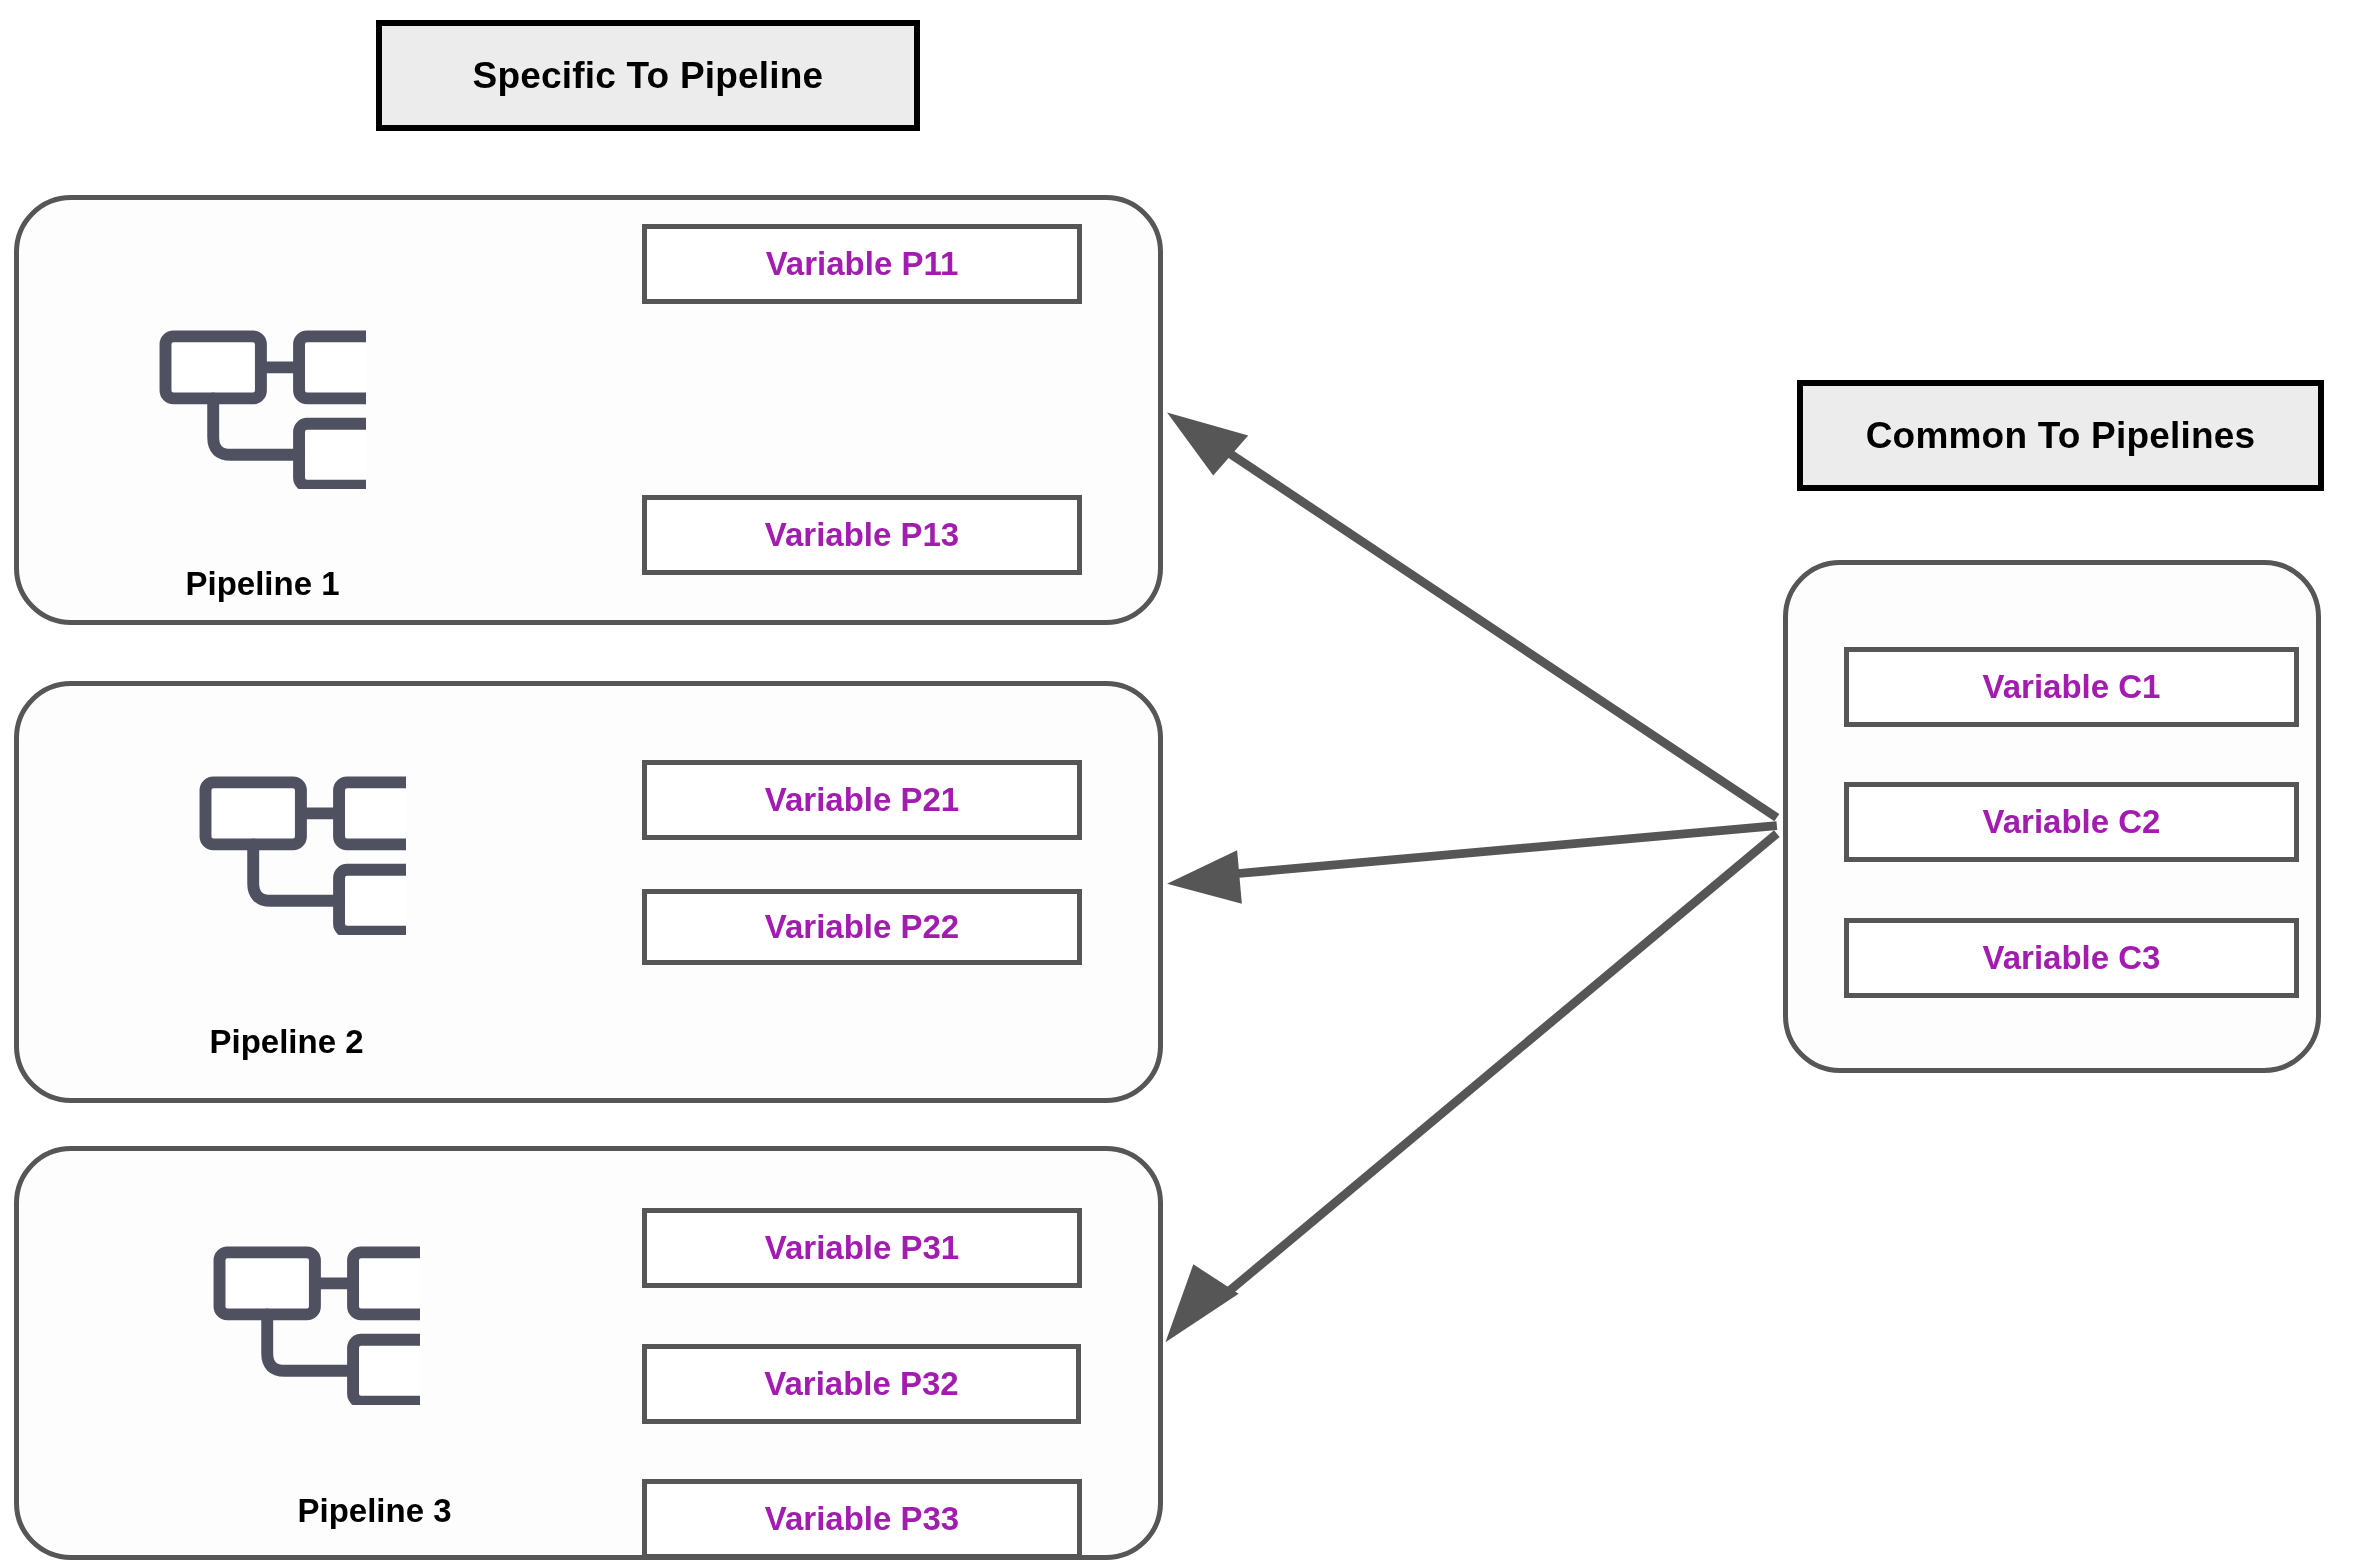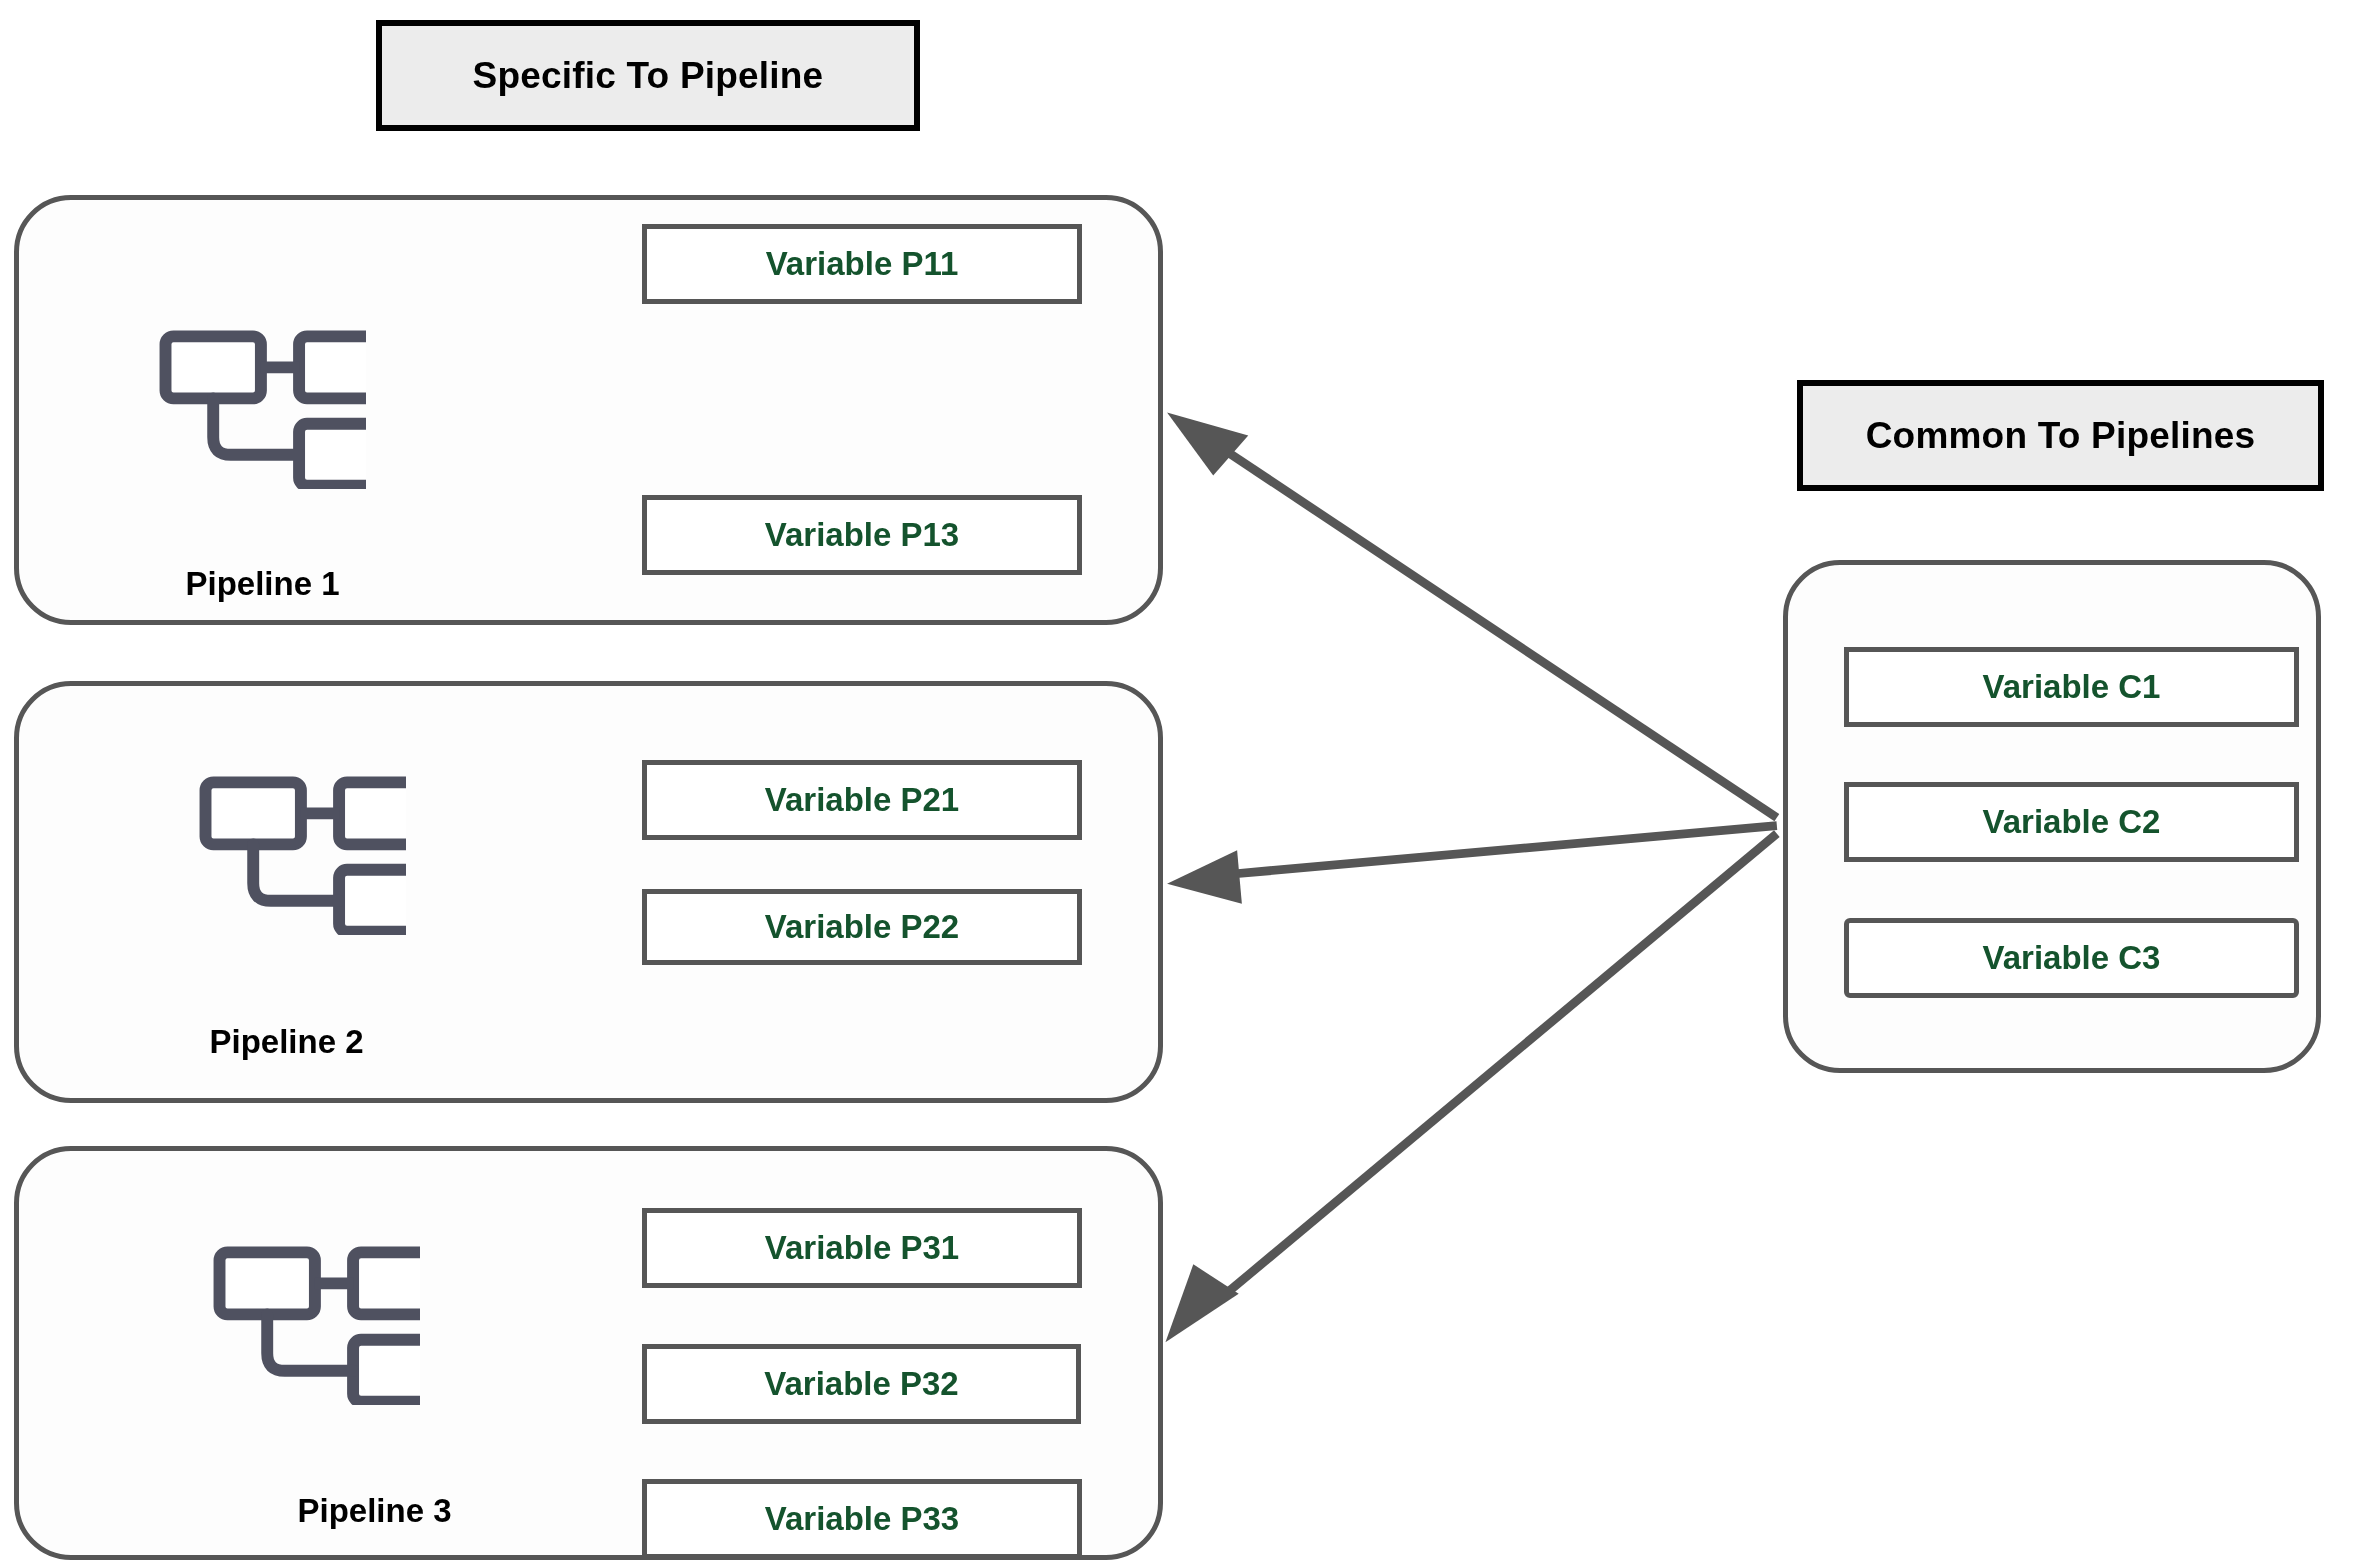--- a/index.html
+++ b/index.html
@@ -58,21 +58,21 @@
     box-sizing: border-box;
     background: #ffffff;
     border: 5.6px solid #565656;
     display: flex;
     align-items: center;
     justify-content: center;
   }
   .var-label {
     font-size: 33px;
     font-weight: bold;
-    color: #14532d;
+    color: #a21caf;
     white-space: nowrap;
   }
 
   
   .pipeline-icon { position: absolute; }
   .pipeline-caption {
     position: absolute;
     font-size: 33px;
     font-weight: bold;
     color: #000000;
@@ -165,21 +165,21 @@
   </div>
 
   <div id="common-group" class="group-box"></div>
 
   <div class="var-box" style="left:1844px; top:647px; width:455px; height:80px;">
     <span class="var-label">Variable C1</span>
   </div>
   <div class="var-box" style="left:1844px; top:782px; width:455px; height:80px;">
     <span class="var-label">Variable C2</span>
   </div>
-  <div class="var-box" style="left:1844px; top:918px; width:455px; height:80px;border-radius:6px;">
+  <div class="var-box" style="left:1844px; top:918px; width:455px; height:80px;">
     <span class="var-label">Variable C3</span>
   </div>
 
   <svg id="arrow-layer" viewBox="0 0 2957 1963" xmlns="http://www.w3.org/2000/svg">
 
     <g>
       <line x1="2232" y1="1027" x2="1520" y2="553" stroke="#565656" stroke-width="11"></line>
       <polygon points="1466,518 1568,547 1524,597" fill="#565656"></polygon>
     </g>
 

